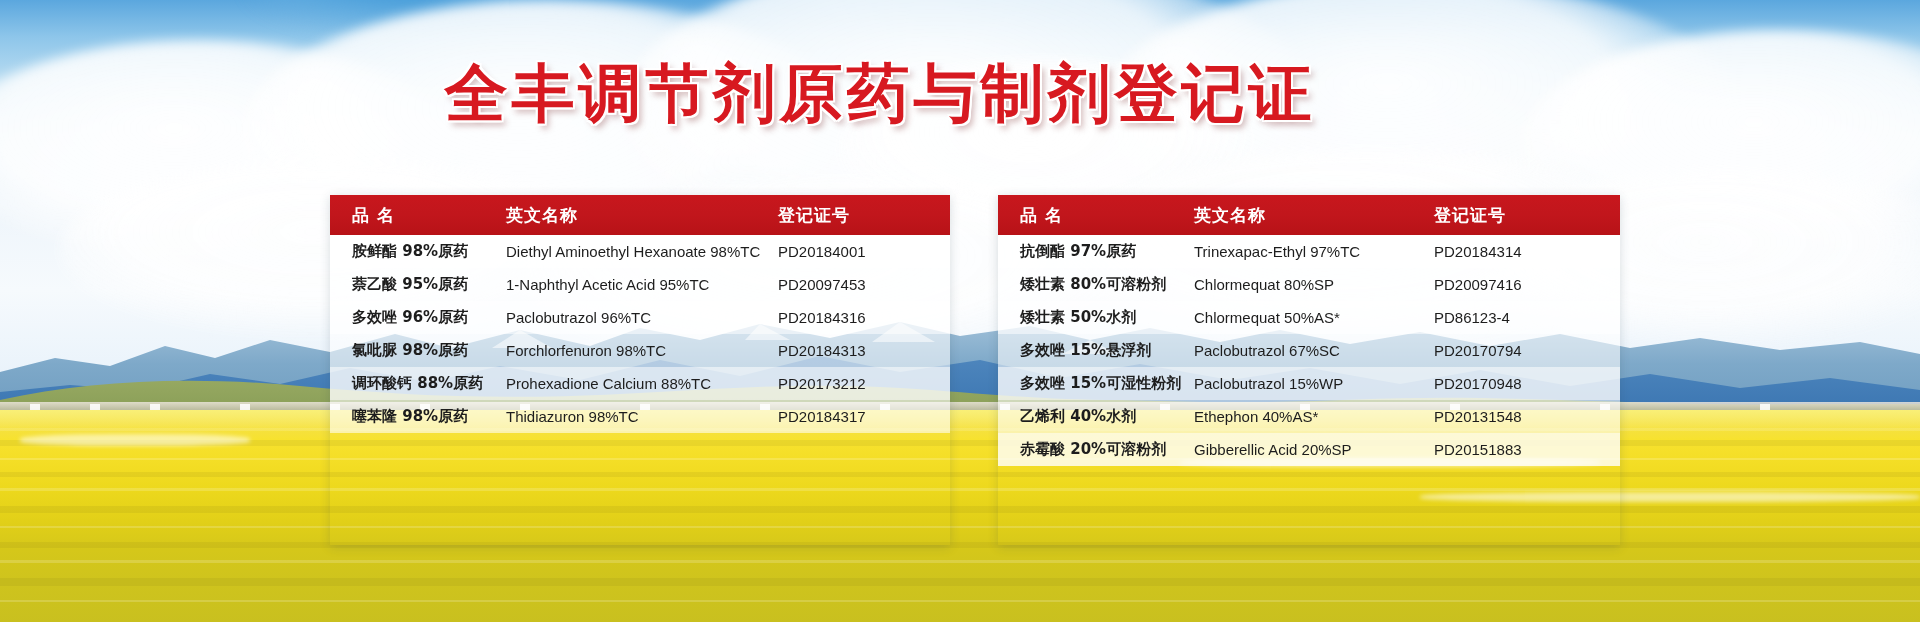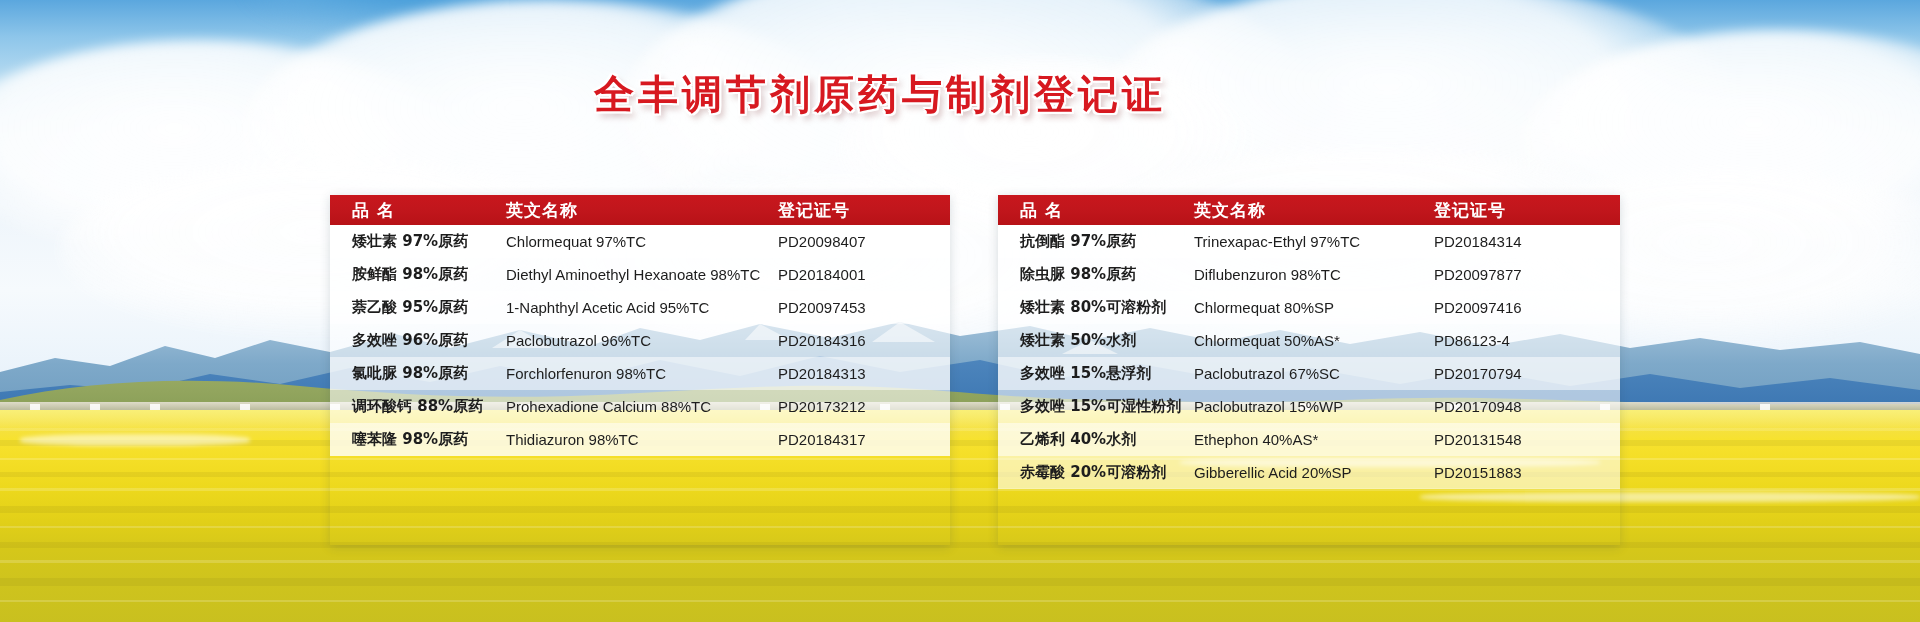--- a/index.html
+++ b/index.html
@@ -98,21 +98,21 @@
   }
   .white-patch{
     position:absolute; background:rgba(255,255,255,.55);
     border-radius:40%; filter:blur(2px);
   }
 
   
   .title {
     position:absolute; left:0; top:58px; width:1760px;
     text-align:center;
-    font-size:40px; line-height:72px;
+    font-size:63px; line-height:72px;
     font-weight:bold;
     letter-spacing:4px;
     color:#d71920;
     font-family:"DejaVu Sans","Liberation Sans",sans-serif;
     text-shadow:
       2px 0 0 #ffffff, -2px 0 0 #ffffff, 0 2px 0 #ffffff, 0 -2px 0 #ffffff,
       2px 2px 0 #ffffff, -2px 2px 0 #ffffff, 2px -2px 0 #ffffff, -2px -2px 0 #ffffff,
       4px 5px 6px rgba(120,40,40,0.35);
     white-space:nowrap;
   }
@@ -123,21 +123,21 @@
     display:flex; gap:48px;
   }
   .tbl {
     width:620px;
     box-shadow:0 2px 10px rgba(40,60,80,0.18);
   }
   .tbl.right { width:622px; }
 
   .thead {
     display:flex; align-items:center;
-    height:30px;
+    height:40px;
     background:linear-gradient(180deg,#c8171d 0%, #c1161c 50%, #b71217 100%);
     color:#ffffff;
     font-weight:bold;
     font-size:17px;
     letter-spacing:1px;
     font-family:"DejaVu Sans","Liberation Sans",sans-serif;
   }
   .thead .th { }
   .row {
     display:flex; align-items:center;
@@ -273,25 +273,20 @@
 <div class="tables">
 
   <div class="tbl left">
     <div class="thead">
       <div class="th c-name cn">品 名</div>
       <div class="th c-en   cn">英文名称</div>
       <div class="th c-no   cn">登记证号</div>
     </div>
     <div class="body-wrap">
       <div class="row">
-        <div class="c-name cn">矮壮素 97%原药</div>
-        <div class="c-en   en">Chlormequat 97%TC</div>
-        <div class="c-no   en">PD20098407</div>
-      </div>
-      <div class="row">
         <div class="c-name cn">胺鲜酯 98%原药</div>
         <div class="c-en   en">Diethyl Aminoethyl Hexanoate 98%TC</div>
         <div class="c-no   en">PD20184001</div>
       </div>
       <div class="row">
         <div class="c-name cn">萘乙酸 95%原药</div>
         <div class="c-en   en">1-Naphthyl Acetic Acid 95%TC</div>
         <div class="c-no   en">PD20097453</div>
       </div>
       <div class="row">
@@ -323,25 +318,20 @@
       <div class="th c-en   cn">英文名称</div>
       <div class="th c-no   cn">登记证号</div>
     </div>
     <div class="body-wrap">
       <div class="row">
         <div class="c-name cn">抗倒酯 97%原药</div>
         <div class="c-en   en">Trinexapac-Ethyl 97%TC</div>
         <div class="c-no   en">PD20184314</div>
       </div>
       <div class="row">
-        <div class="c-name cn">除虫脲 98%原药</div>
-        <div class="c-en   en">Diflubenzuron 98%TC</div>
-        <div class="c-no   en">PD20097877</div>
-      </div>
-      <div class="row">
         <div class="c-name cn">矮壮素 80%可溶粉剂</div>
         <div class="c-en   en">Chlormequat 80%SP</div>
         <div class="c-no   en">PD20097416</div>
       </div>
       <div class="row">
         <div class="c-name cn">矮壮素 50%水剂</div>
         <div class="c-en   en">Chlormequat 50%AS*</div>
         <div class="c-no   en">PD86123-4</div>
       </div>
       <div class="row">

